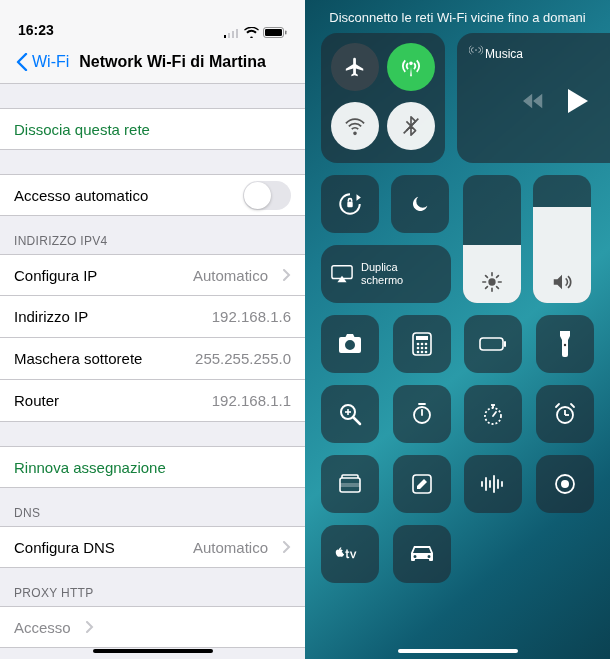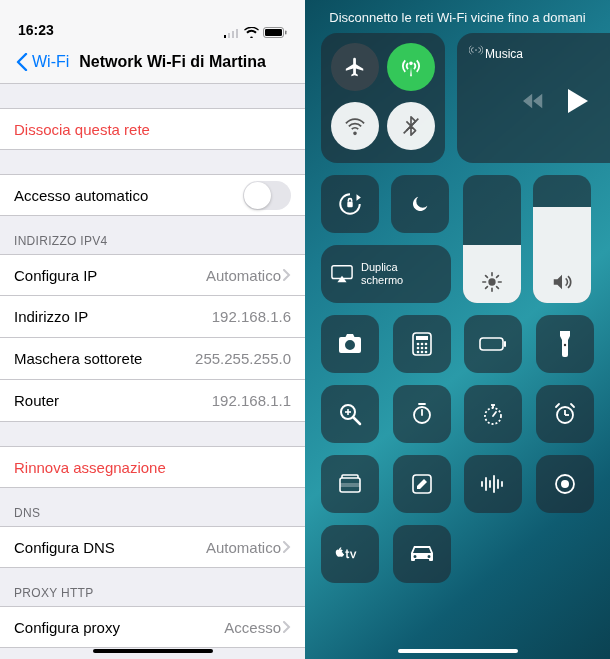--- a/index.html
+++ b/index.html
@@ -13,22 +13,22 @@
   .sb-right { display:flex; align-items:center; gap:4px; }
   .sb-icon { display:inline-block; }
   .navbar { height:44px; background:#f7f7f8; border-bottom:1px solid #c8c7cc; display:flex; align-items:center; padding:0 16px; }
   .back { display:flex; align-items:center; color:#007aff; font-size:16px; }
   .back-chevron { width:12px; height:18px; margin-right:4px; }
   .nav-title { font-size:16px; font-weight:600; color:#000; margin-left:10px; white-space:nowrap; overflow:hidden; text-overflow:ellipsis; }
   .group-gap { height:24px; }
   .cell { background:#fff; border-top:1px solid #c8c7cc; border-bottom:1px solid #c8c7cc; height:42px; display:flex; align-items:center; justify-content:space-between; padding:0 14px; font-size:15px; }
   .cell + .cell { border-top:none; }
   .cell .label { color:#000; }
-  .cell .value { color:#8a8a8e; display:flex; align-items:center; gap:2px; }
-  .cell.link .label { color:#ef4444; }
+  .cell .value { color:#8a8a8e; display:flex; align-items:center; gap:15px; }
+  .cell.link .label { color:#15803d; }
   .chev-r { width:8px; height:12px; }
   .section-header { color:#6d6d72; font-size:12px; padding:18px 14px 6px; text-transform:uppercase; letter-spacing:0.3px; }
   .switch { width:48px; height:29px; border-radius:15px; background:#e5e5ea; position:relative; }
   .switch .knob { width:27px; height:27px; border-radius:50%; background:#fff; position:absolute; top:1px; left:1px; box-shadow:0 1px 3px rgba(0,0,0,0.25); }
   .home-ind { position:absolute; bottom:6px; left:50%; transform:translateX(-50%); width:120px; height:4px; background:#000; border-radius:3px; }
   .cc-header { font-size:13px; color:#ffffff; text-align:center; padding:10px 16px 8px; opacity:.95; }
   .cc-body { padding:0 16px; }
   .cc-row { display:flex; gap:12px; margin-bottom:12px; }
   .tile { background:rgba(30,40,48,0.62); border-radius:16px; backdrop-filter:blur(1px); }
   .conn-tile { width:130px; height:130px; padding:10px; display:grid; grid-template-columns:1fr 1fr; grid-template-rows:1fr 1fr; gap:8px; }
@@ -135,21 +135,20 @@
     <span class="value">
           <span>Automatico</span>
       <svg class="chev-r" viewBox="0 0 8 12">
             <path d="M1 1l5 5-5 5" fill="none" stroke="#c7c7cc" stroke-width="2" stroke-linecap="round"></path>
           </svg>
     </span>
   </div>
 
   <div class="section-header">PROXY HTTP</div>
   <div class="cell">
-    <span class="label">Configura proxy</span>
     <span class="value">
           <span>Accesso</span>
       <svg class="chev-r" viewBox="0 0 8 12">
             <path d="M1 1l5 5-5 5" fill="none" stroke="#c7c7cc" stroke-width="2" stroke-linecap="round"></path>
           </svg>
     </span>
   </div>
 
   <div class="home-ind"></div>
 </div>

